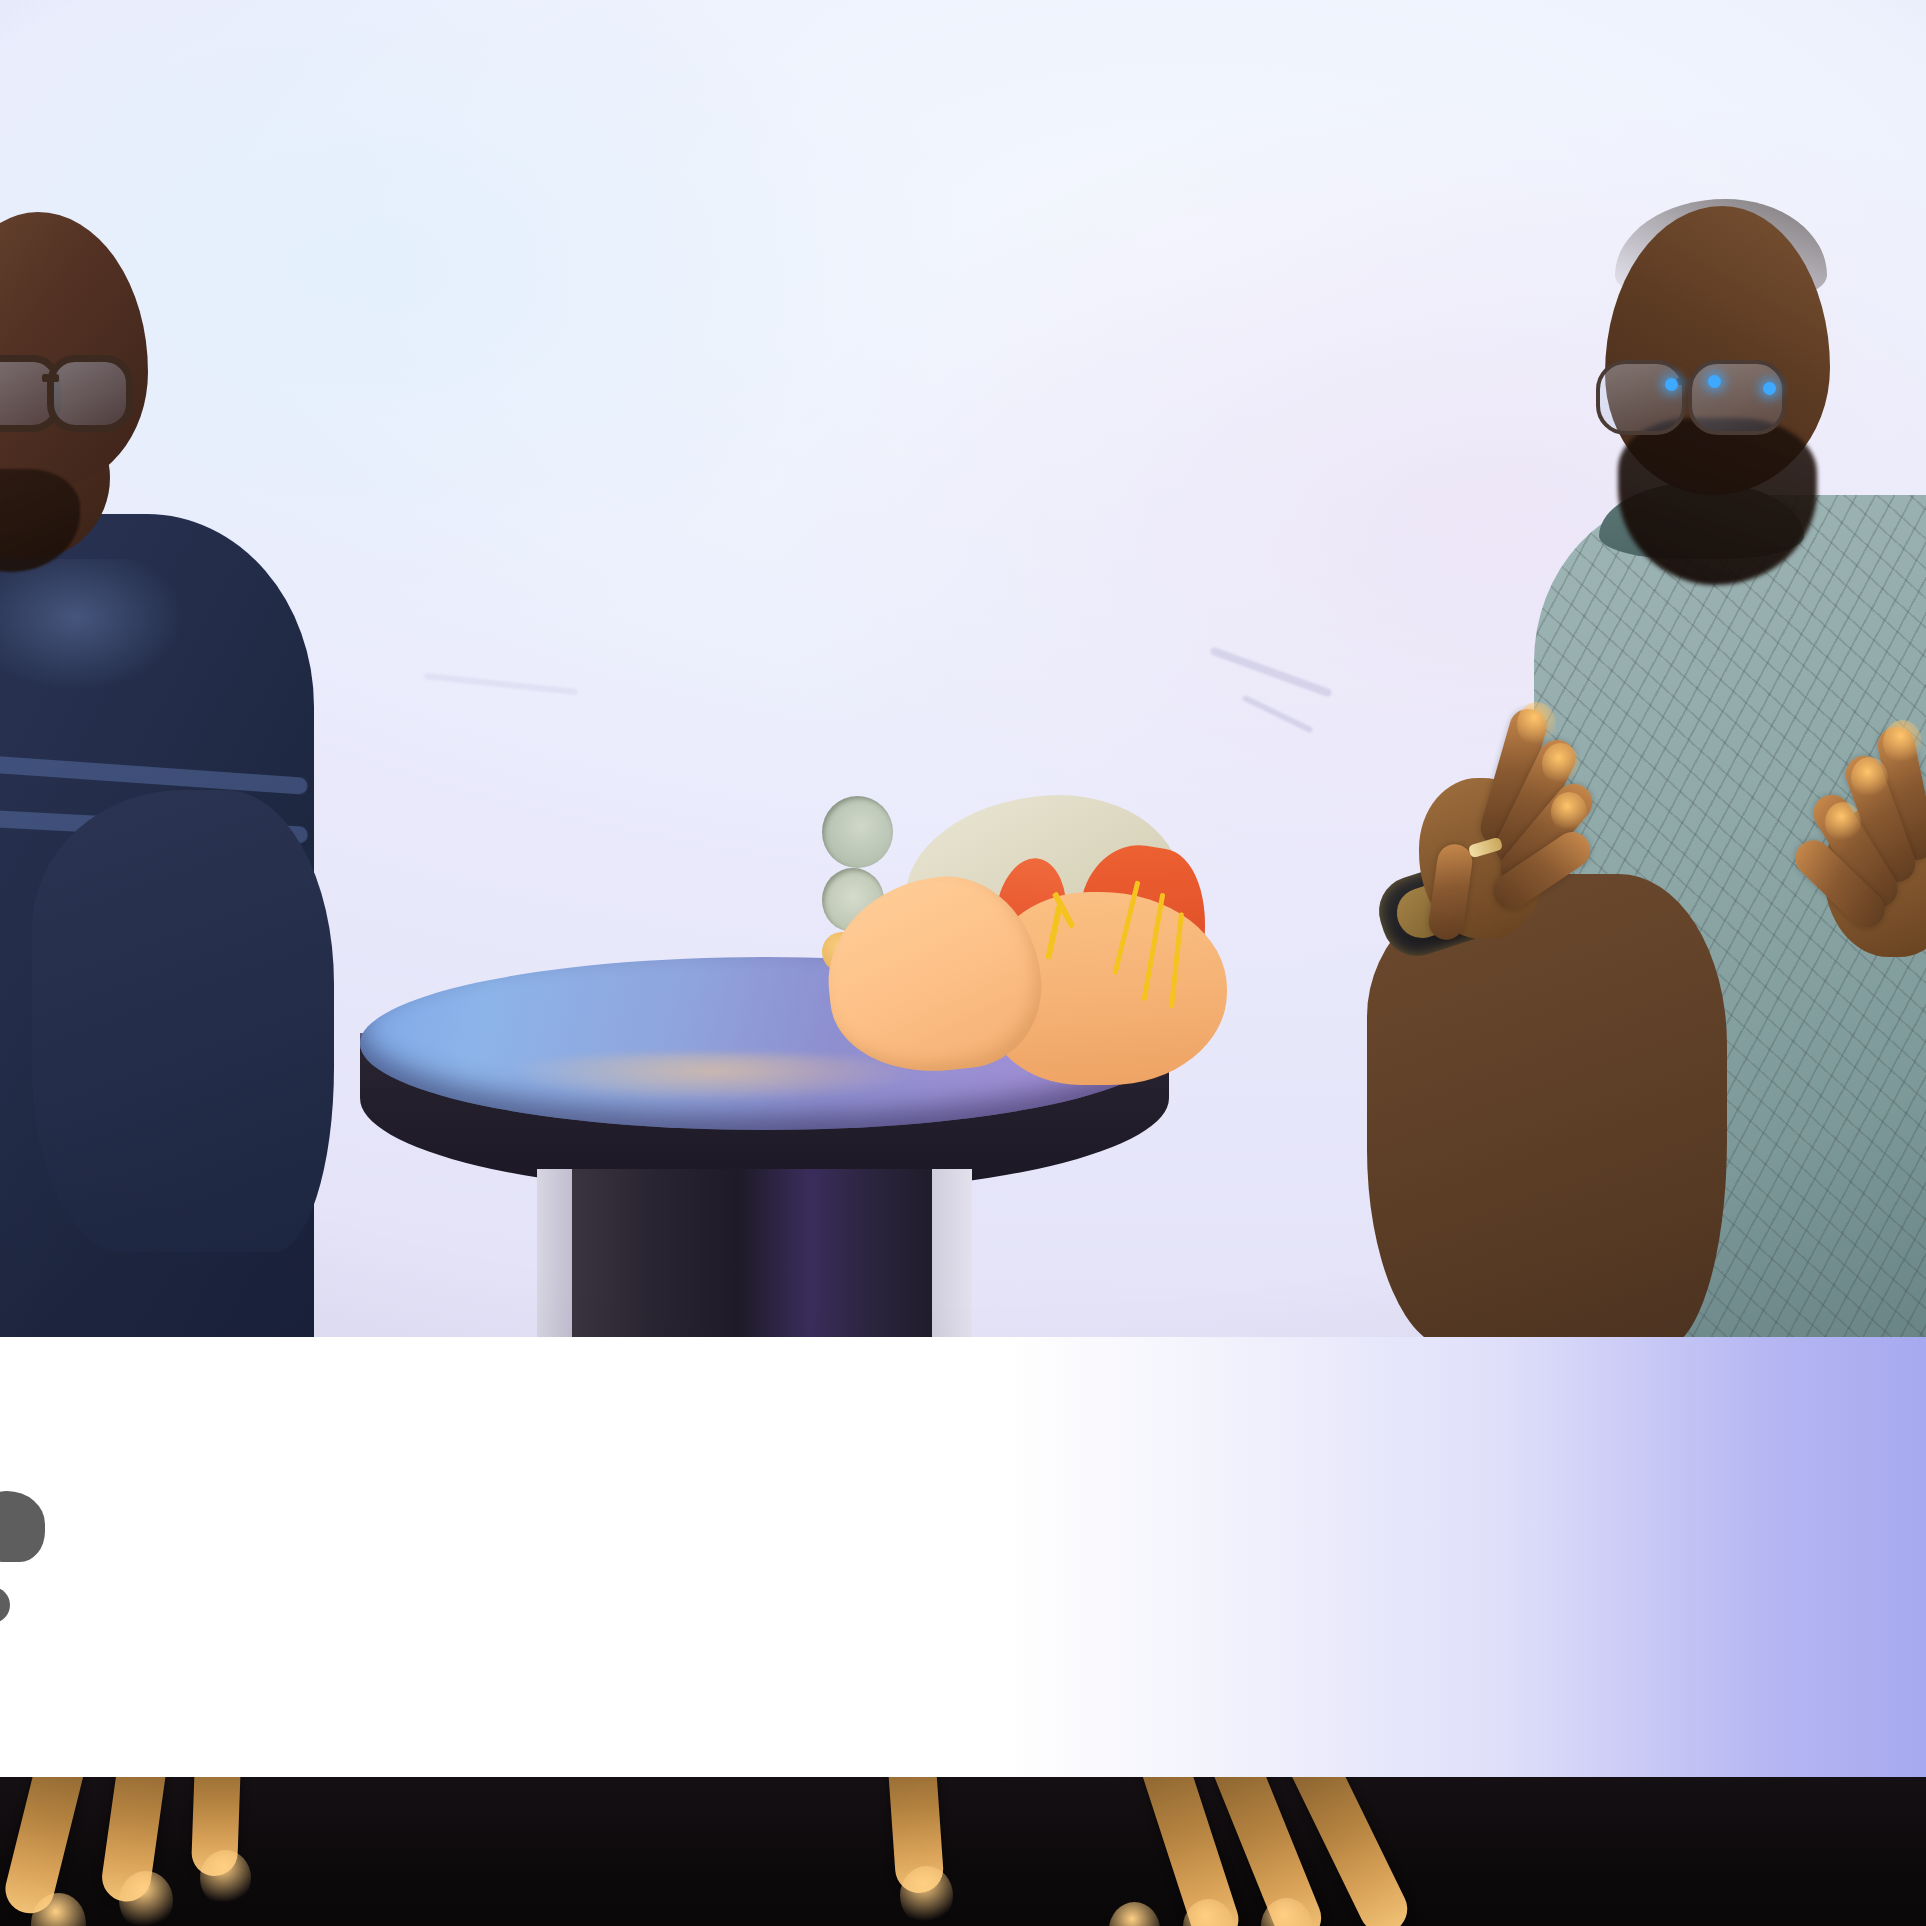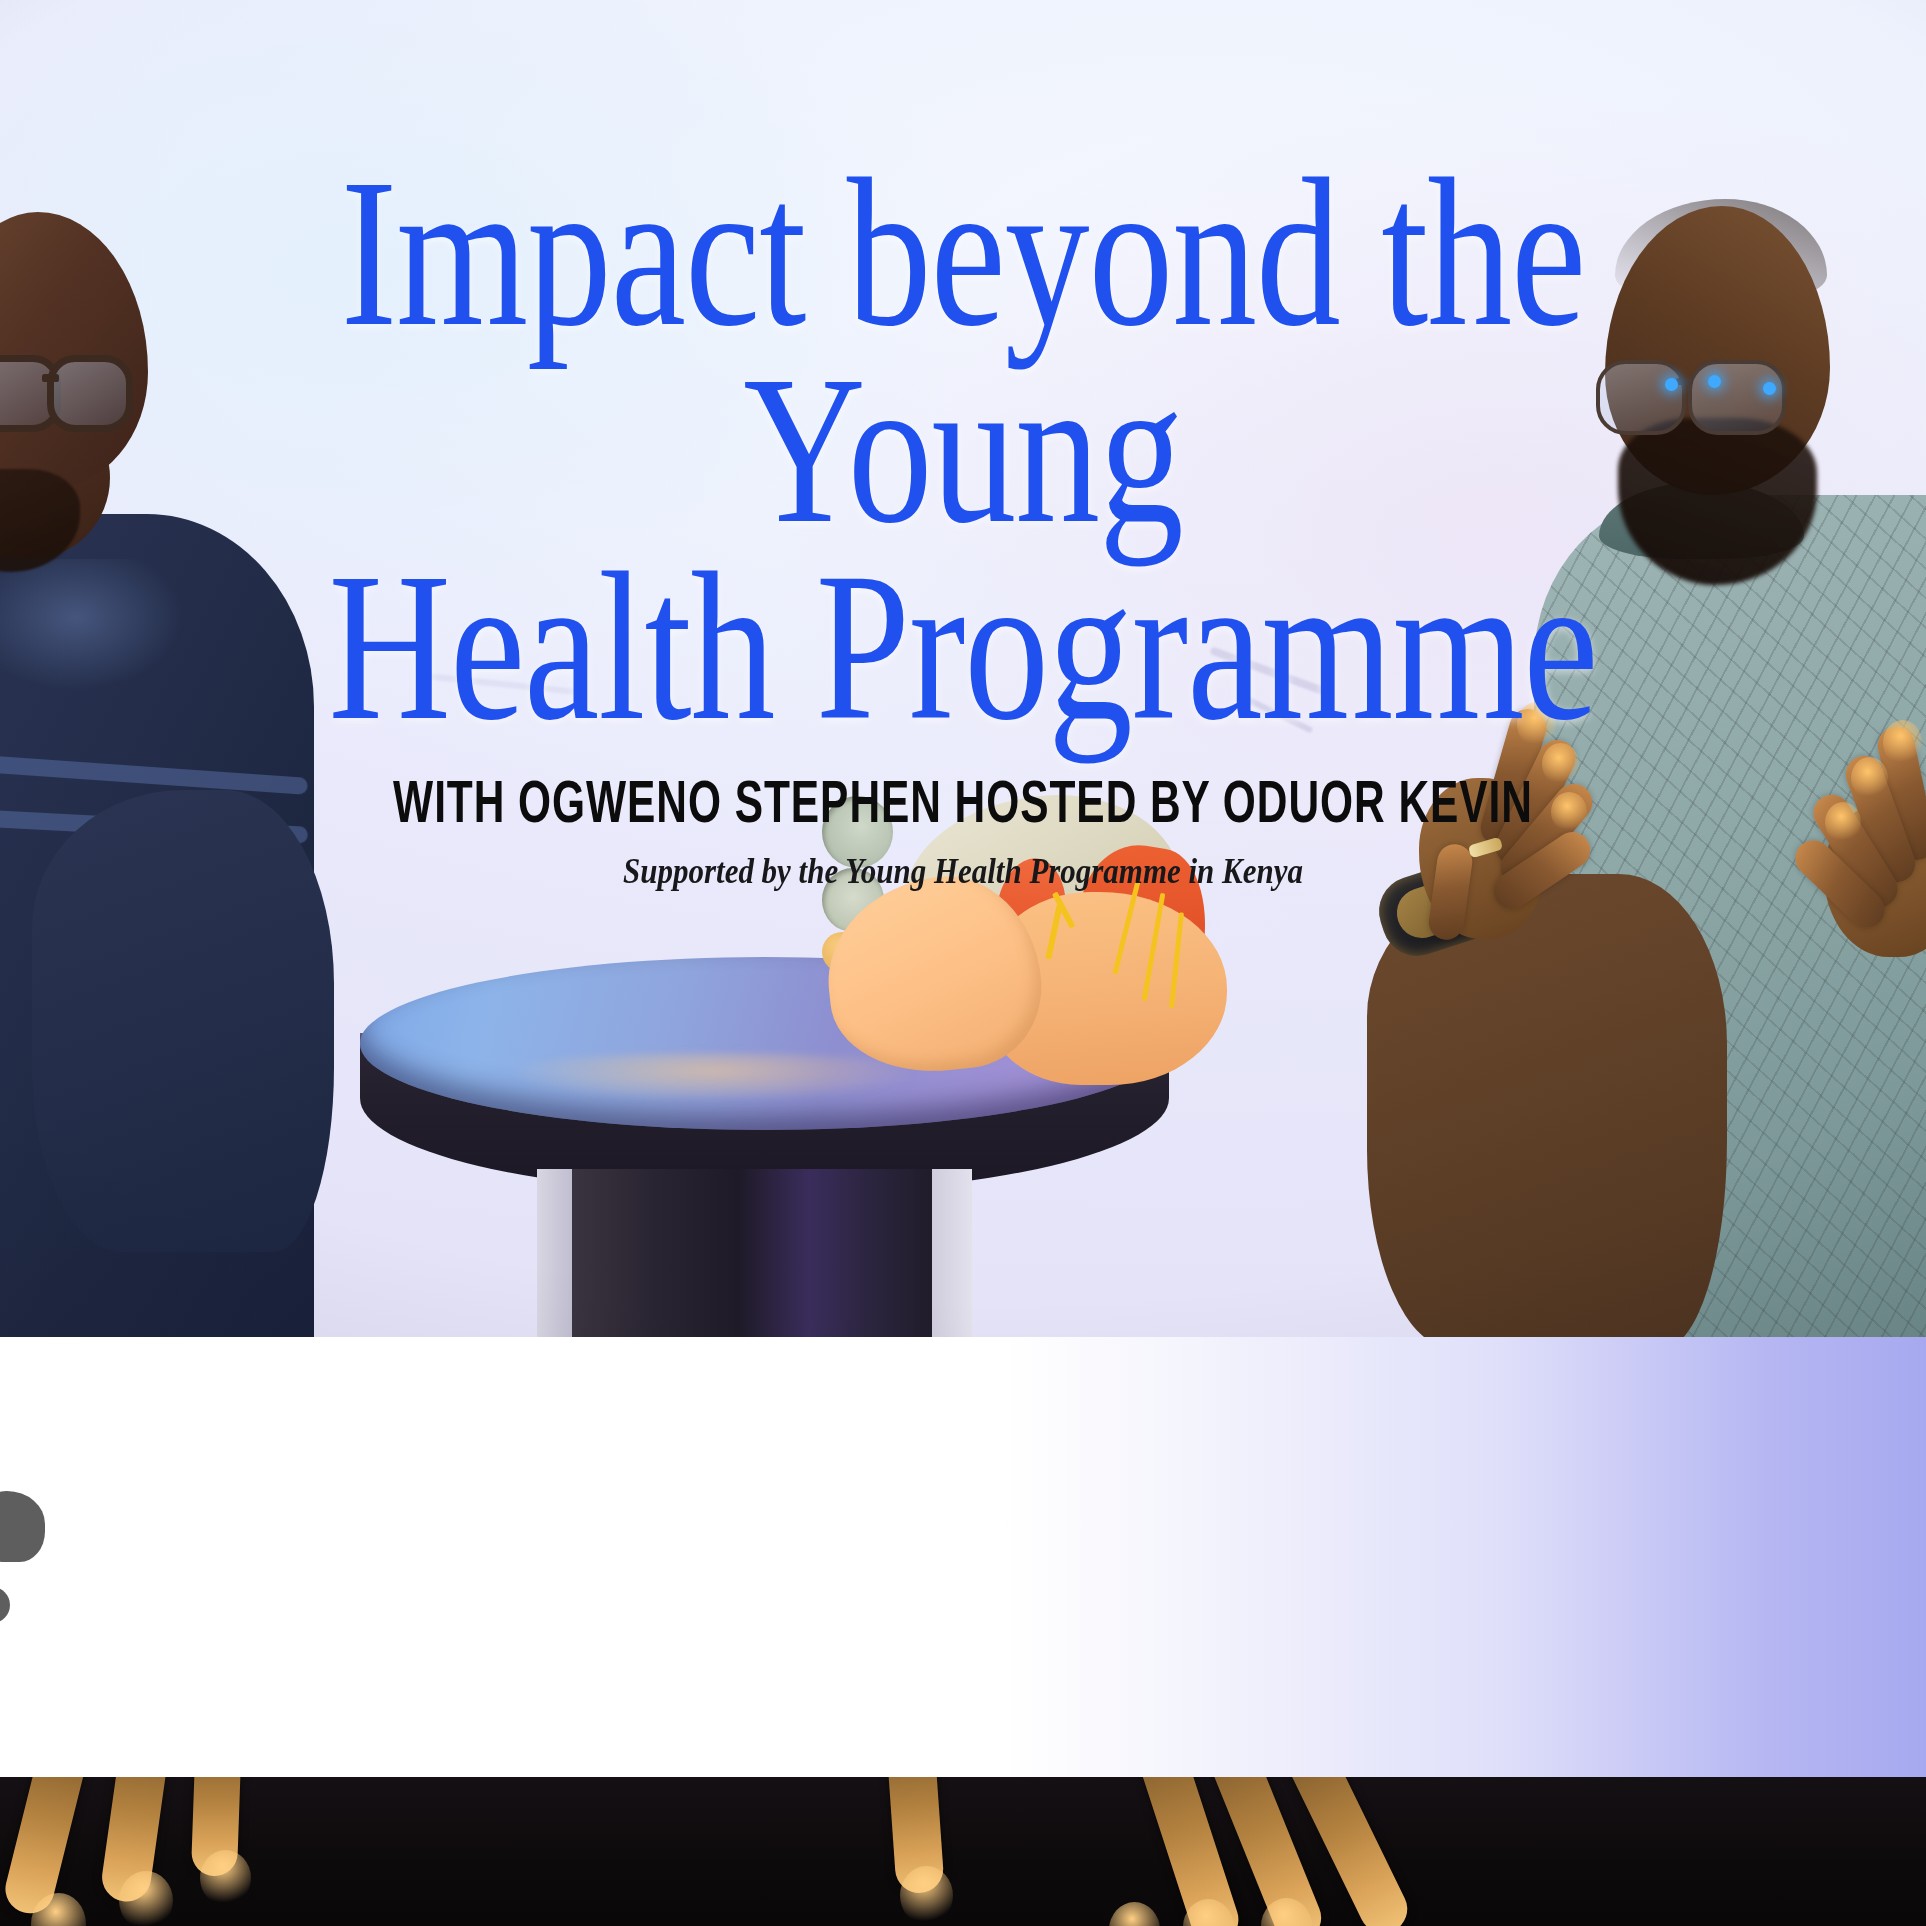--- a/index.html
+++ b/index.html
@@ -400,26 +400,20 @@
         <div class="fingertip-hl" style="left:117px;top:-6.4px;width:39px;height:45px;"></div>
         <div class="fingertip-hl" style="left:85px;top:31px;width:37px;height:42px;"></div>
         <div class="fingertip-hl" style="left:59px;top:76px;width:36px;height:41px;"></div>
       </div>
 
       <div id="pr-ring"></div>
     </div>
 
     <div id="scene-vignette"></div>
 
-    <div id="title-block">
-      <div id="headline">Impact beyond the Young
-Health Programme</div>
-      <div id="byline">WITH OGWENO STEPHEN HOSTED BY ODUOR KEVIN</div>
-      <div id="support-line">Supported by the Young Health Programme in Kenya</div>
-    </div>
   </div>
 
   <div id="logo-bar">
 
     <div id="partner-logo-partial">
       <div class="blob-a"></div>
       <div class="blob-b"></div>
     </div>
 
   </div>

